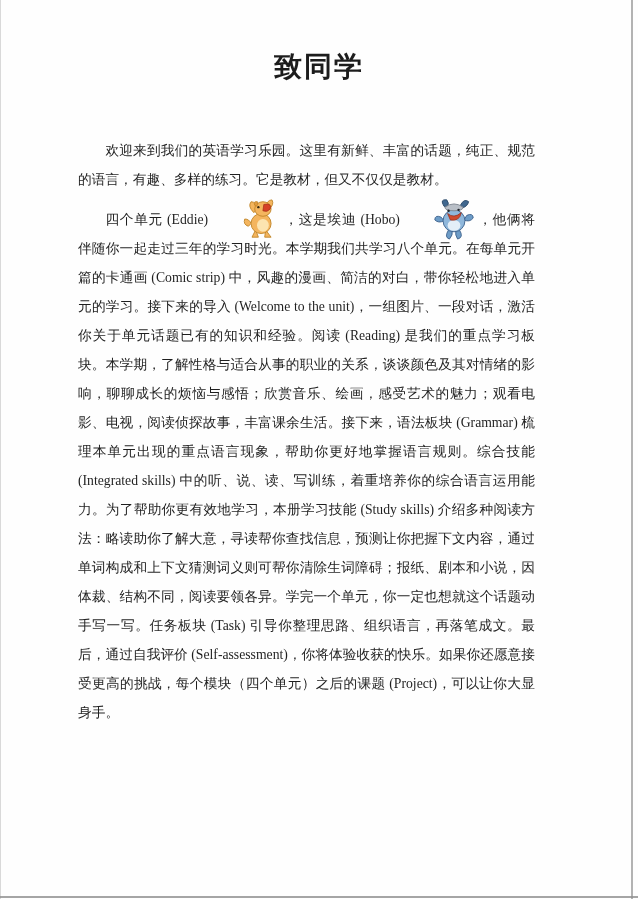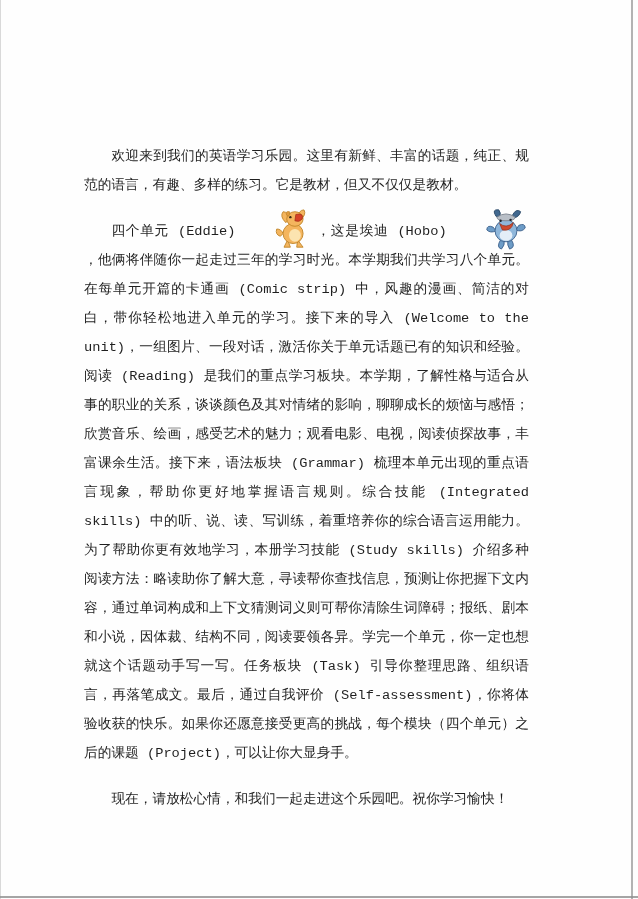--- a/index.html
+++ b/index.html
@@ -28,38 +28,39 @@
   .content {
     position: absolute;
     top: 125px;
     left: 67px;
     width: 479px;
     font-size: 13.7px;
     line-height: 29px;
     color: #1f1f1f;
     text-align: justify;
   }
-  .content p { margin: 17px; text-indent: 2em; font-family: Liberation Mono, monospace; }
+  .content p { margin: 11px; text-indent: 2em; }
   .inline-img {
     display: inline-block;
     vertical-align: middle;
     margin: -10px 2px -6px 2px;
     line-height: 0;
   }
   .inline-img svg { overflow: visible; }
   
   .edge-right  { position: absolute; top: 0; bottom: 0; right: 5px; width: 2px; background: #9a9a9a; opacity: .75; }
   .edge-left   { position: absolute; top: 0; bottom: 0; left: 0; width: 1px; background: #d9d9d9; }
   .edge-bottom { position: absolute; left: 0; right: 0; bottom: 1px; height: 2px; background: #8f8f8f; opacity: .8; }
 </style>
 </head>
 <body>
 
 <div class="page">
 
+  <h1 class="page-title">致同学</h1>
 
   <div class="content">
     <p>欢迎来到我们的英语学习乐园。这里有新鲜、丰富的话题，纯正、规范的语言，有趣、多样的练习。它是教材，但又不仅仅是教材。</p>
     <p>
       <span>四个单元 (Eddie) </span><span class="inline-img"><svg width="40" height="40" viewBox="0 0 44 42" aria-hidden="true">
           <path d="M7 29 Q1 27 3 21 Q8 21 10 26 Z" fill="#f4b55e" stroke="#c08428" stroke-width="1"></path>
           <path d="M13 14 Q6 7 10 2 Q16 2 16 11 Z" fill="#f4b55e" stroke="#c08428" stroke-width="1"></path>
           <path d="M29 11 Q36 5 33 0 Q27 0 26 9 Z" fill="#f4b55e" stroke="#c08428" stroke-width="1"></path>
           <path d="M15 33 L11 41 L18 41 Z" fill="#f4b55e" stroke="#c08428" stroke-width="1"></path>
           <path d="M26 33 L25 41 L32 41 Z" fill="#f4b55e" stroke="#c08428" stroke-width="1"></path>
@@ -77,20 +78,19 @@
           <path d="M17 35 Q12 43 18 45 Q22 41 21 35 Z" fill="#6d9cc7" stroke="#3c618c" stroke-width="1"></path>
           <path d="M29 35 Q34 43 27 45 Q24 41 25 35 Z" fill="#6d9cc7" stroke="#3c618c" stroke-width="1"></path>
           <ellipse cx="23" cy="25" rx="12" ry="12" fill="#8fb7db" stroke="#3c618c" stroke-width="1"></ellipse>
           <ellipse cx="23" cy="30" rx="7" ry="6" fill="#e3eef8"></ellipse>
           <path d="M13 10 Q23 3 33 10 Q33 14 23 14 Q13 14 13 10 Z" fill="#b9bfc7" stroke="#7d8590" stroke-width="1"></path>
           <path d="M16 17 Q23 23 31 16 Q29 26 19 24 Z" fill="#cf4a2e" stroke="#93301c" stroke-width="0.8"></path>
           <circle cx="17" cy="14" r="1.3" fill="#20242a"></circle>
           <circle cx="28" cy="13" r="1.3" fill="#20242a"></circle>
         </svg></span><span>，他俩将伴随你一起走过三年的学习时光。本学期我们共学习八个单元。在每单元开篇的卡通画 (Comic strip) 中，风趣的漫画、简洁的对白，带你轻松地进入单元的学习。接下来的导入 (Welcome to the unit)，一组图片、一段对话，激活你关于单元话题已有的知识和经验。阅读 (Reading) 是我们的重点学习板块。本学期，了解性格与适合从事的职业的关系，谈谈颜色及其对情绪的影响，聊聊成长的烦恼与感悟；欣赏音乐、绘画，感受艺术的魅力；观看电影、电视，阅读侦探故事，丰富课余生活。接下来，语法板块 (Grammar) 梳理本单元出现的重点语言现象，帮助你更好地掌握语言规则。综合技能 (Integrated skills) 中的听、说、读、写训练，着重培养你的综合语言运用能力。为了帮助你更有效地学习，本册学习技能 (Study skills) 介绍多种阅读方法：略读助你了解大意，寻读帮你查找信息，预测让你把握下文内容，通过单词构成和上下文猜测词义则可帮你清除生词障碍；报纸、剧本和小说，因体裁、结构不同，阅读要领各异。学完一个单元，你一定也想就这个话题动手写一写。任务板块 (Task) 引导你整理思路、组织语言，再落笔成文。最后，通过自我评价 (Self-assessment)，你将体验收获的快乐。如果你还愿意接受更高的挑战，每个模块（四个单元）之后的课题 (Project)，可以让你大显身手。</span>
     </p>
-    <p>现在，请放松心情，和我们一起走进这个乐园吧。祝你学习愉快！</p>
   </div>
 
   <div class="edge-left"></div>
   <div class="edge-right"></div>
   <div class="edge-bottom"></div>
 
 </div>
 
 </body></html>

